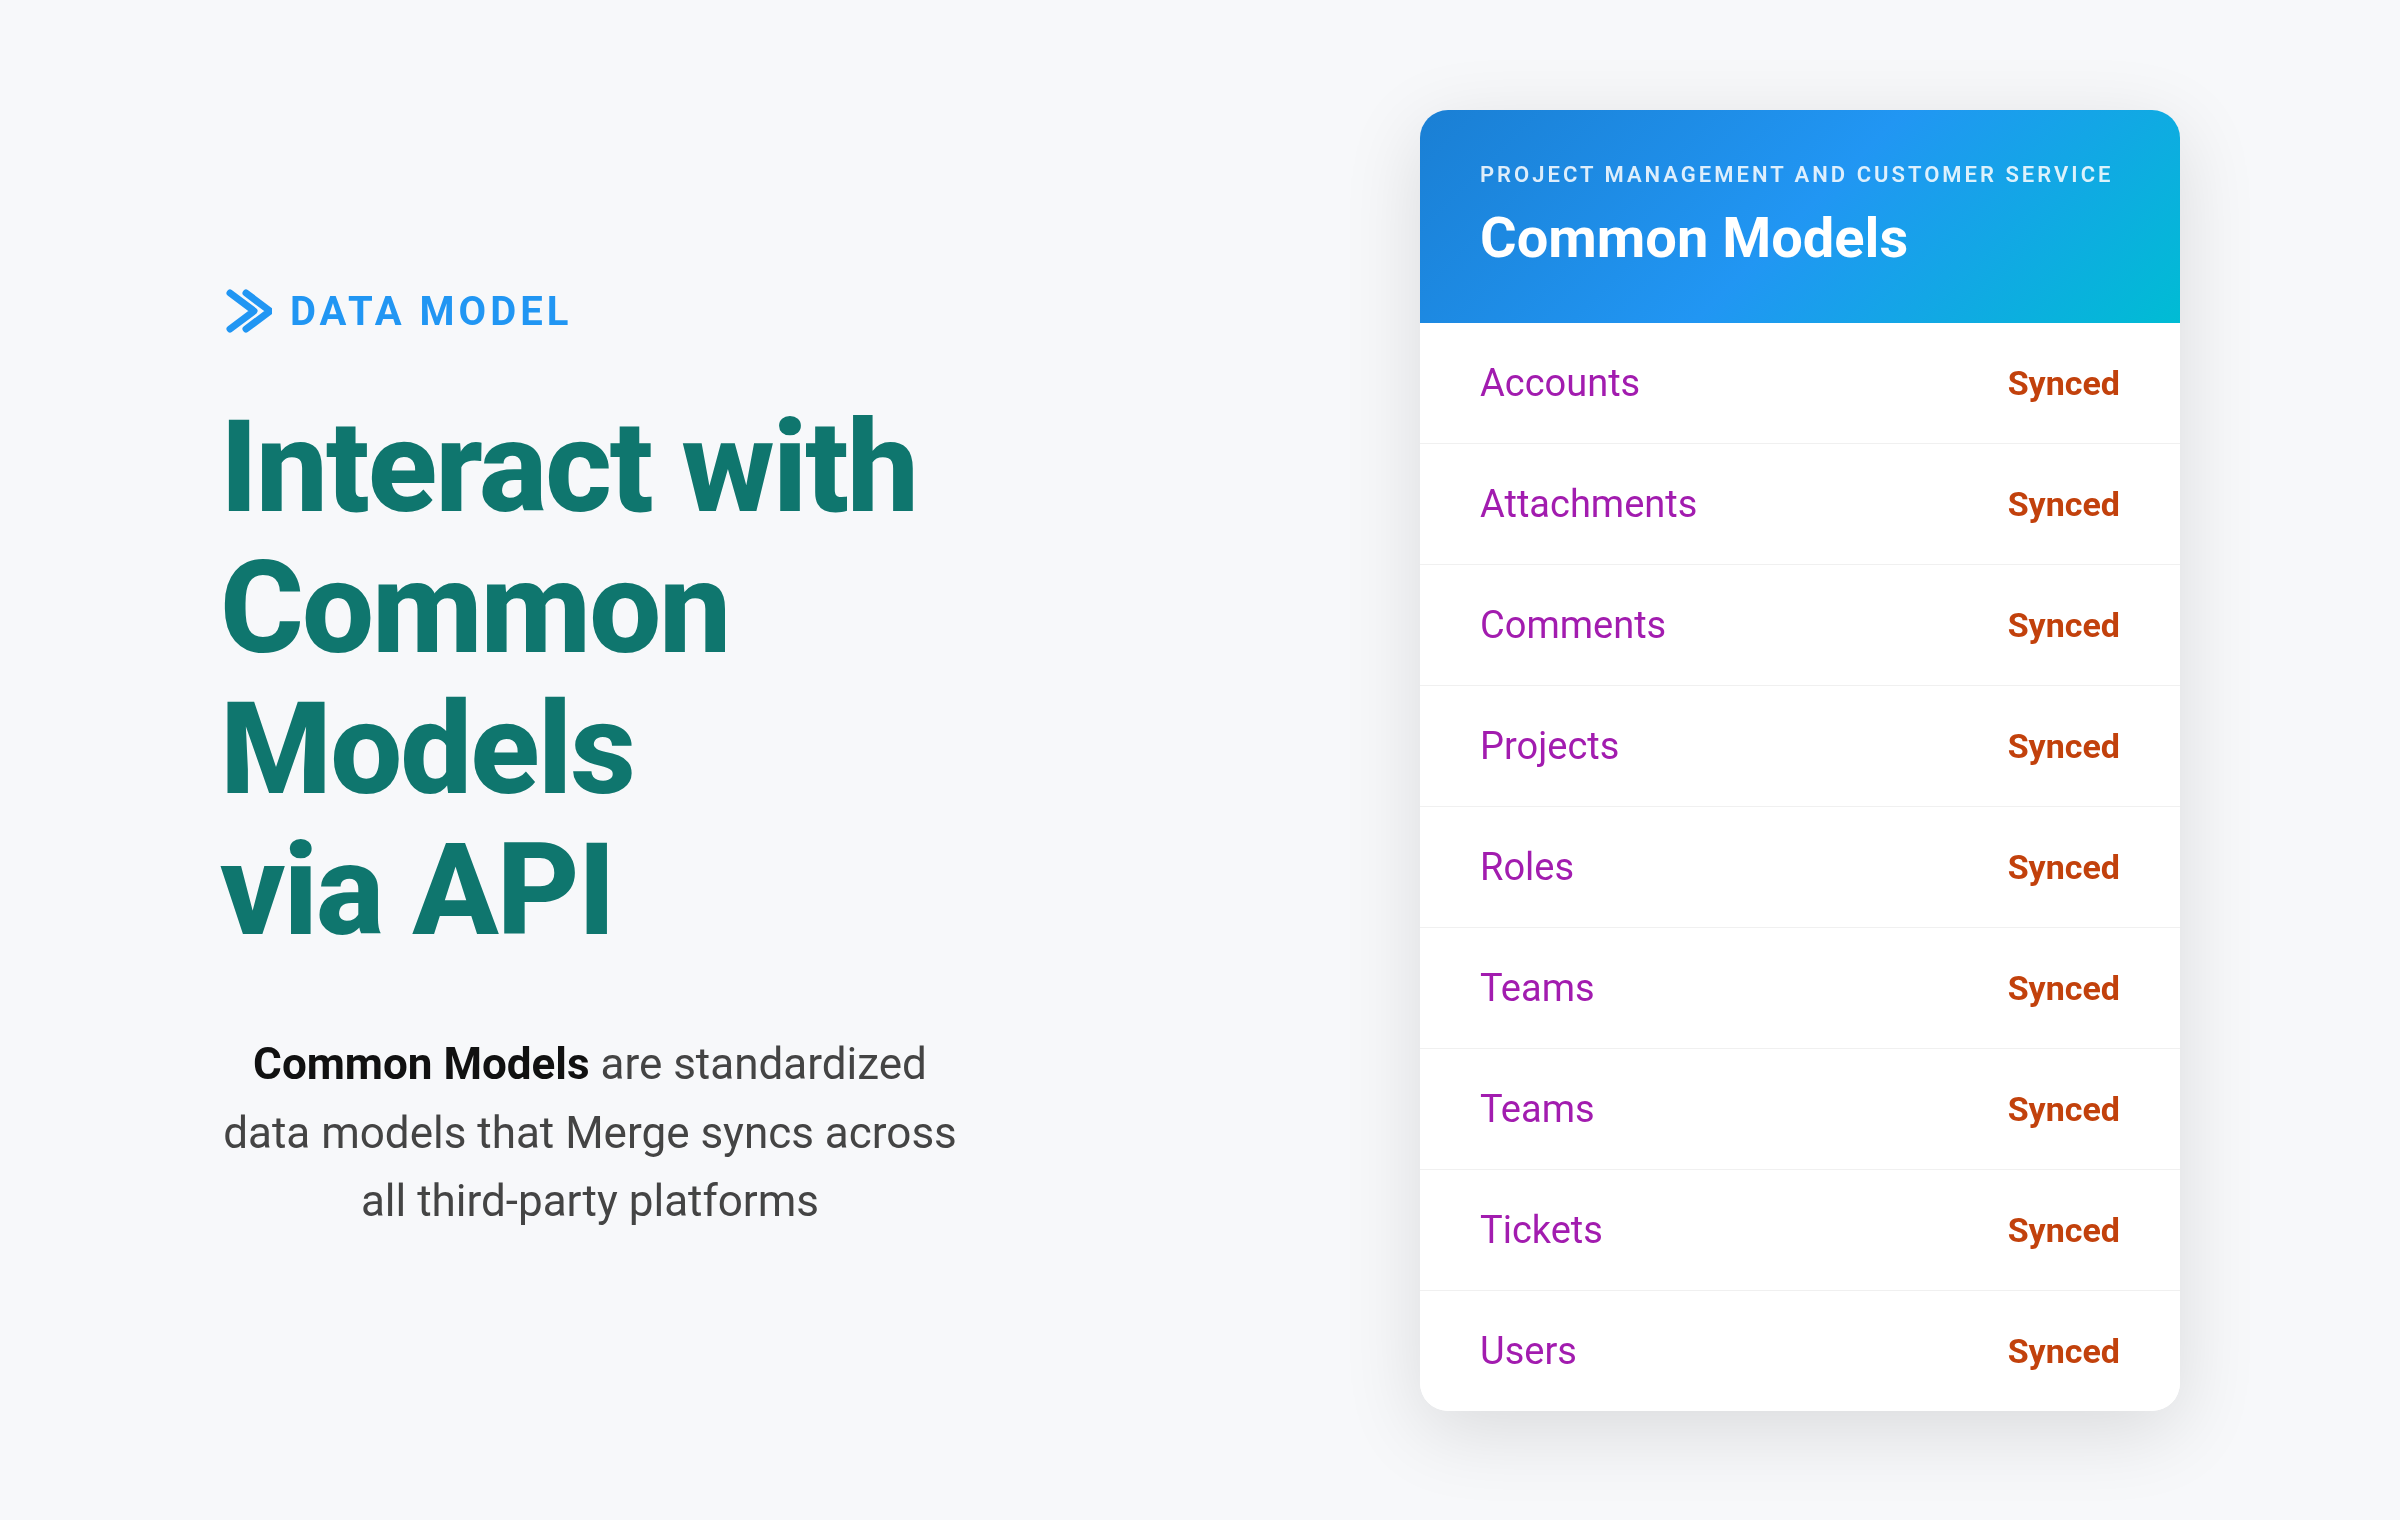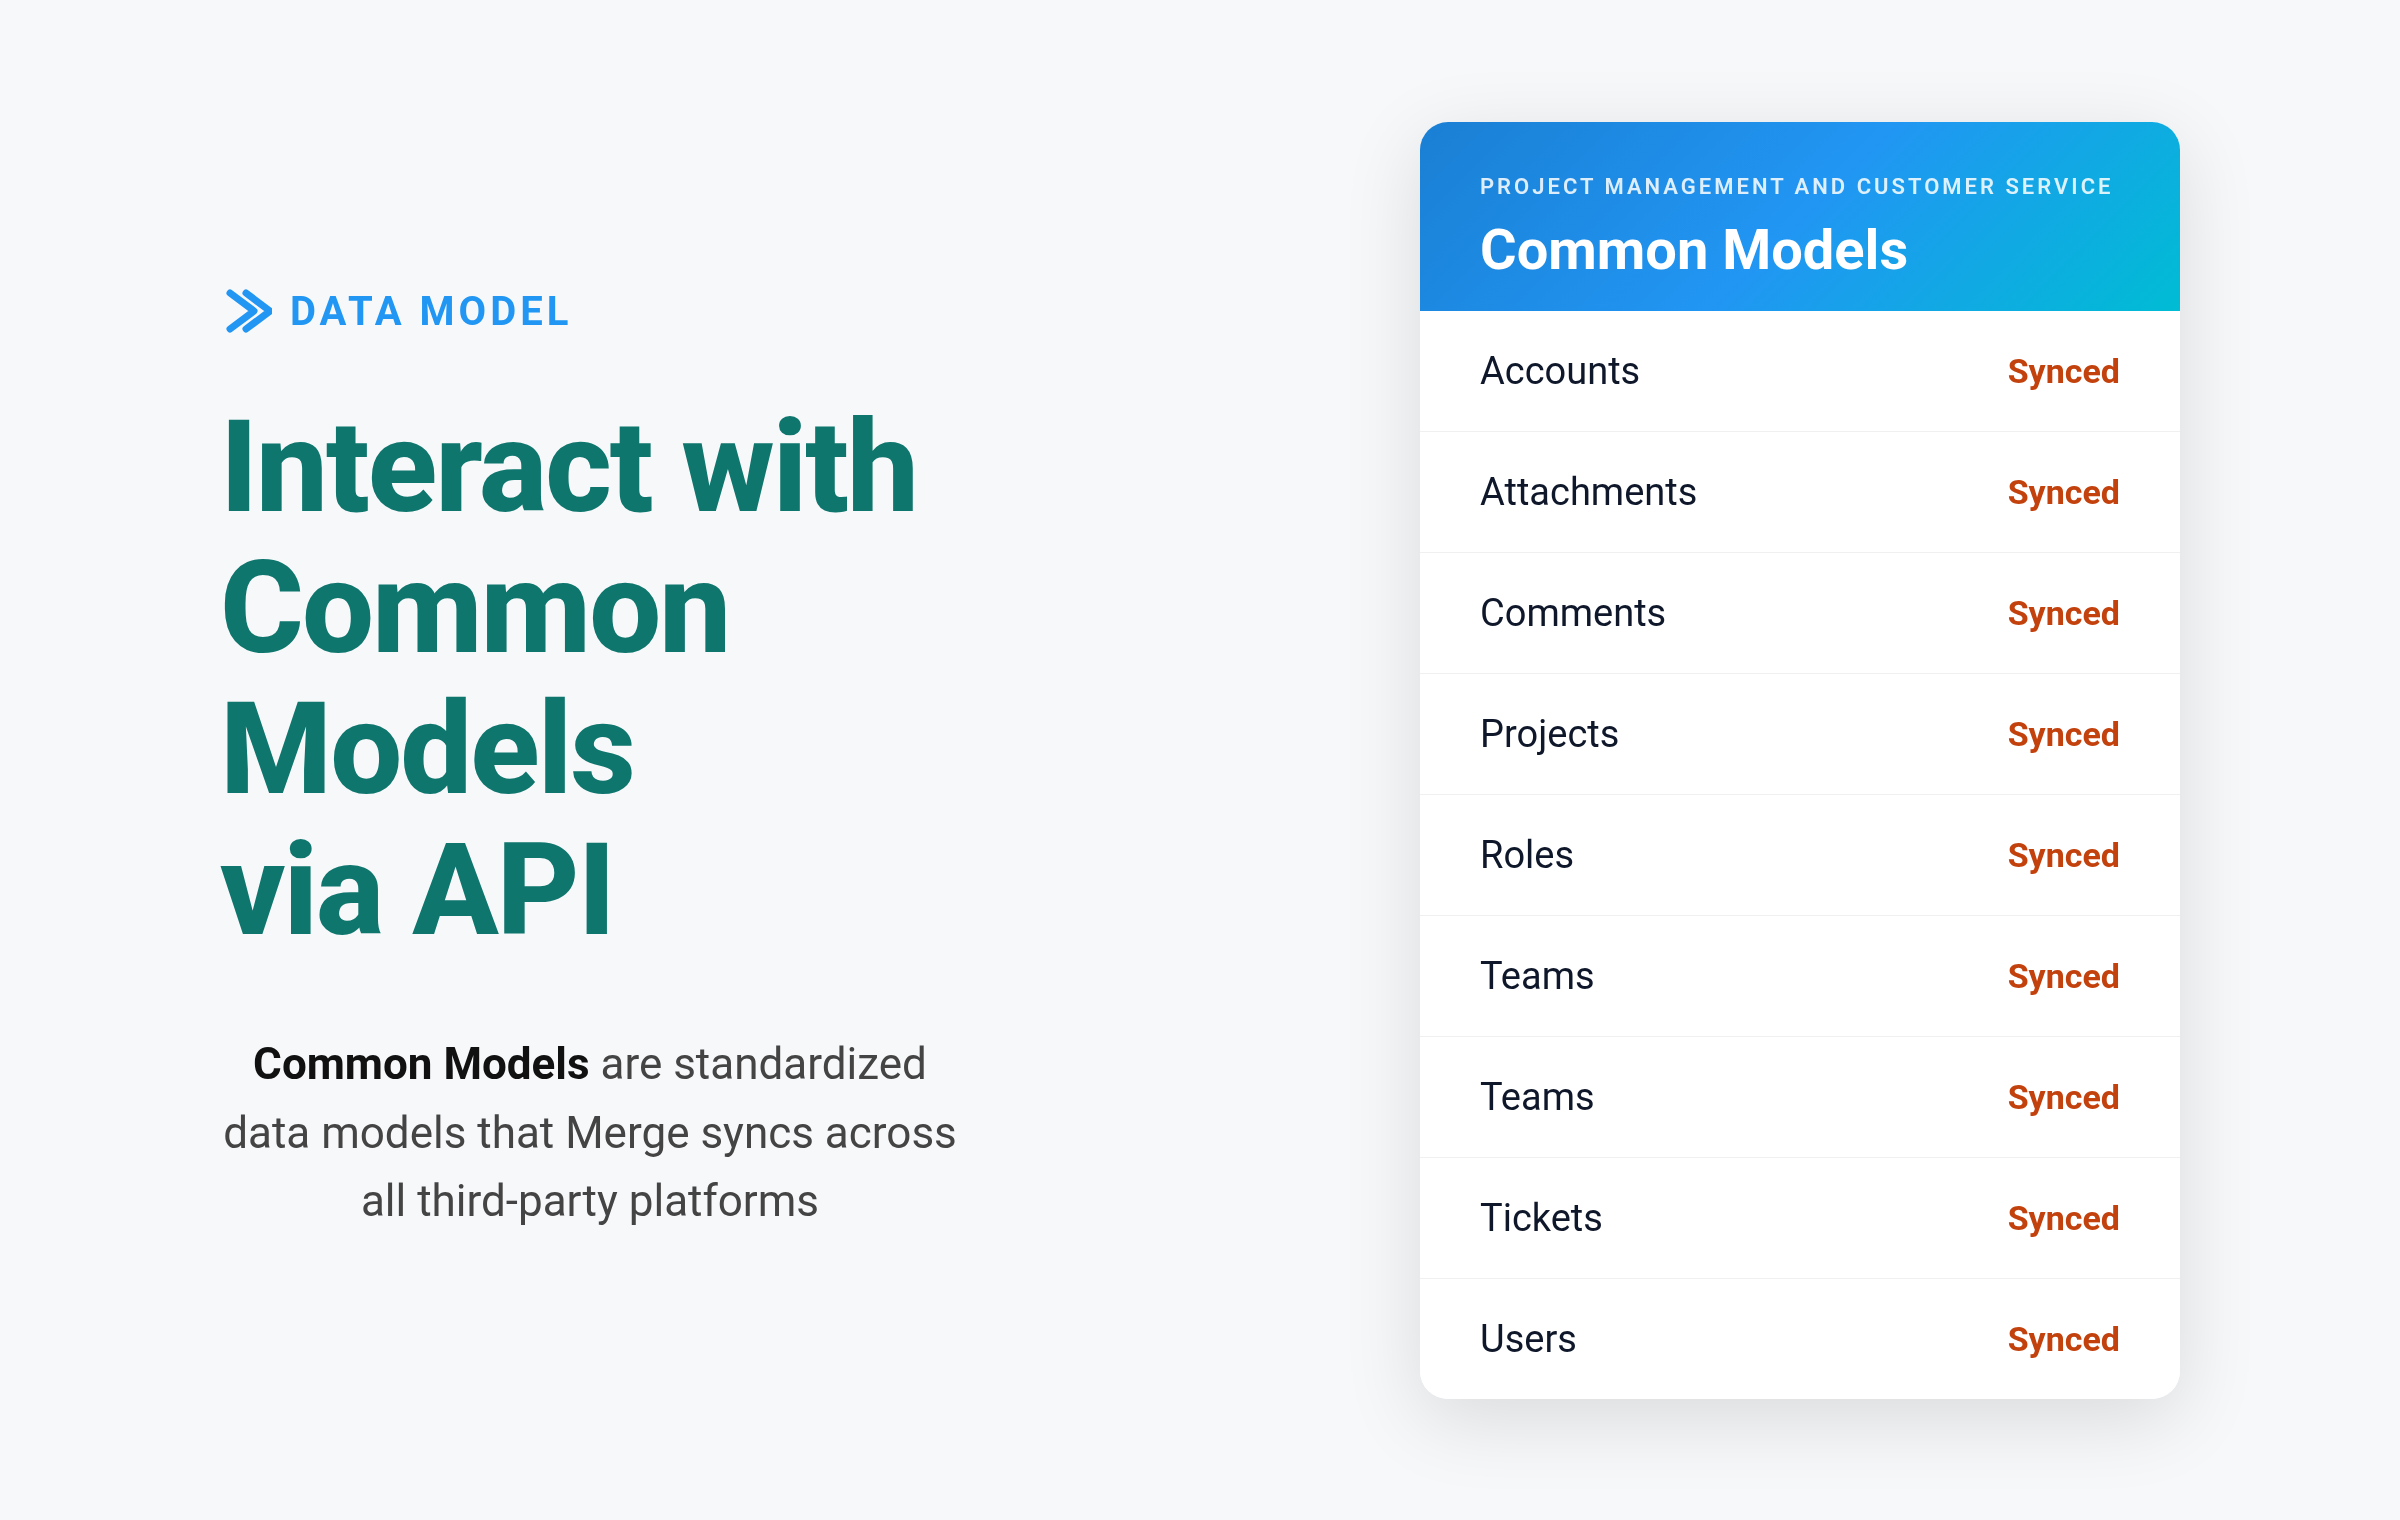--- a/index.html
+++ b/index.html
@@ -92,21 +92,21 @@
 
     .card {
       border-radius: 28px;
       overflow: hidden;
       box-shadow: 0 20px 80px rgba(0,0,0,0.12);
       background: #fff;
     }
 
     .card-header {
       background: linear-gradient(135deg, #1a7fd4 0%, #2196F3 50%, #00bcd4 100%);
-      padding: 52px 60px 28px 60px;
+      padding: 52px 60px 52px 60px;
     }
 
     .card-subtitle {
       font-size: 22px;
       font-weight: 600;
       color: rgba(255,255,255,0.85);
       letter-spacing: 3px;
       text-transform: uppercase;
       margin-bottom: 18px;
     }
@@ -129,21 +129,21 @@
       border-bottom: 1.5px solid #f0f0f0;
     }
 
     .model-row:last-child {
       border-bottom: none;
       gap: 36px;
     }
 
     .model-name {
       font-size: 38px;
-      color: #0f172a;
+      color: #a21caf;
       font-weight: 400;
     }
 
     .model-status {
       font-size: 34px;
       font-weight: 700;
       color: #c2410c;
     }
   </style>
 </head>

